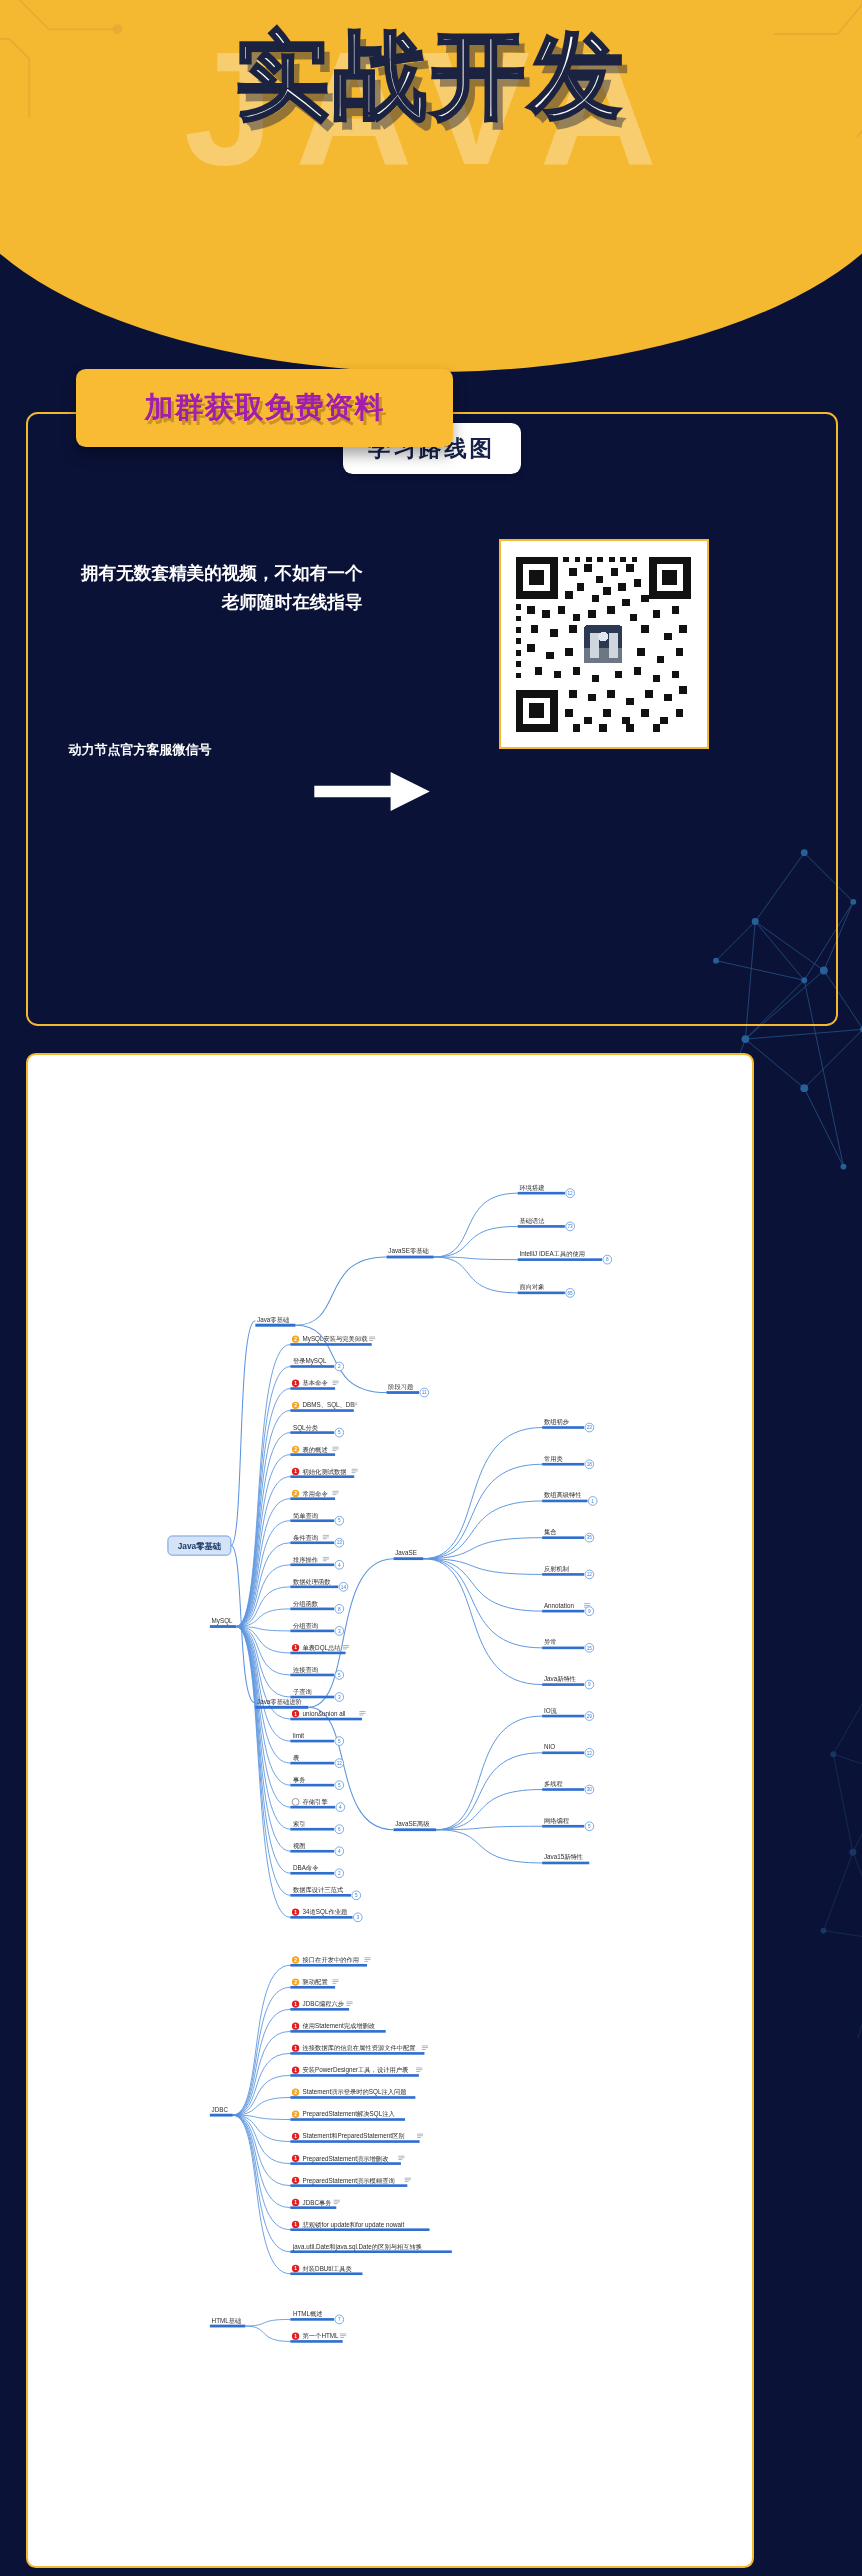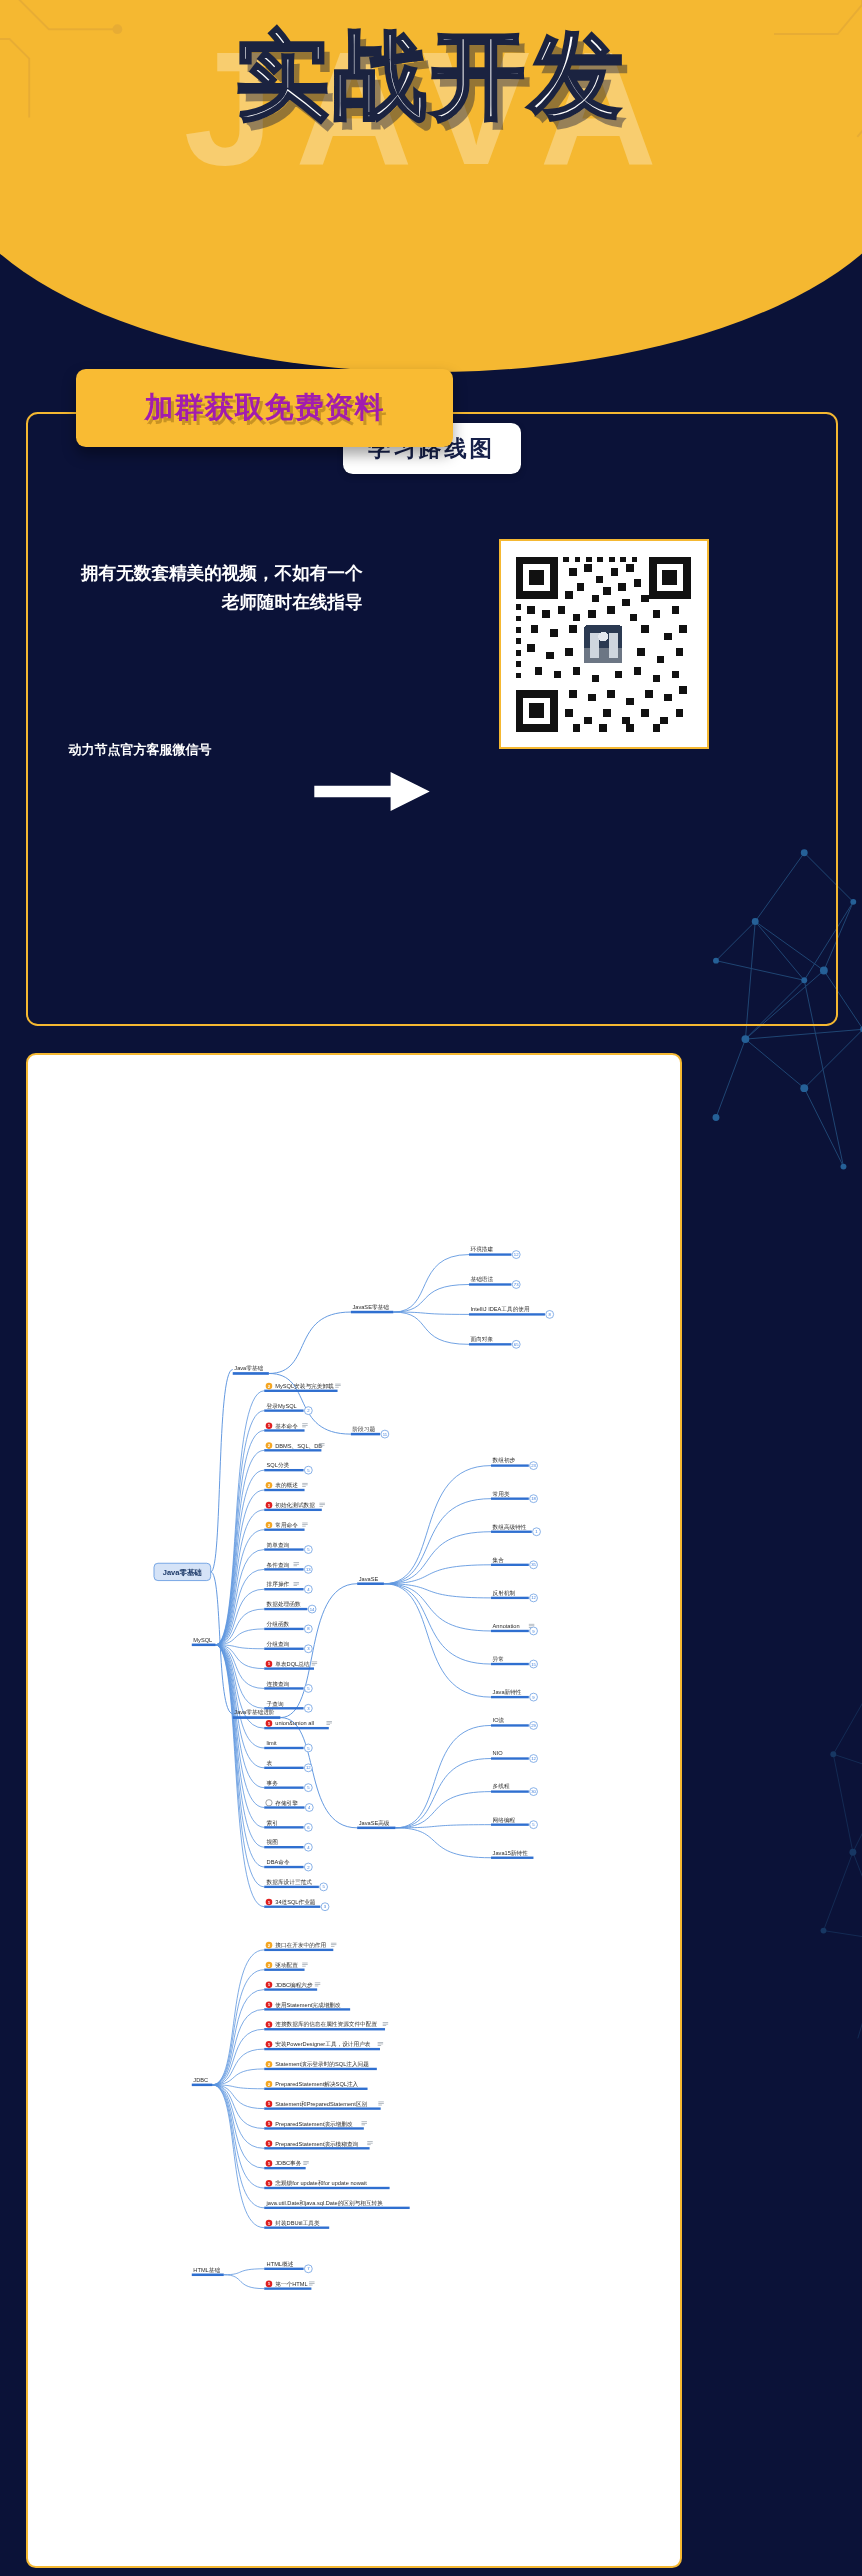--- a/index.html
+++ b/index.html
@@ -158,21 +158,21 @@
     background: #ffffff;
     border: 2.9px solid #f5b831;
     padding: 7.8px;
   }
   .qr-canvas { width: 100%; height: 100%; display: block; }
 
   
   .map-card {
     position: absolute;
     left: 25.5px; top: 1053px;
-    width: 656px; height: 1515px;
+    width: 728px; height: 1515px;
     background: #ffffff;
     border: 2.9px solid #f5b831;
     border-radius: 9.8px;
     overflow: hidden;
   }
   .map-svg { display: block; width: 100%; height: 100%; }
 
   .n-label {
     font-family: "Liberation Sans", "DejaVu Sans", sans-serif;
     font-size: 7.2px;

